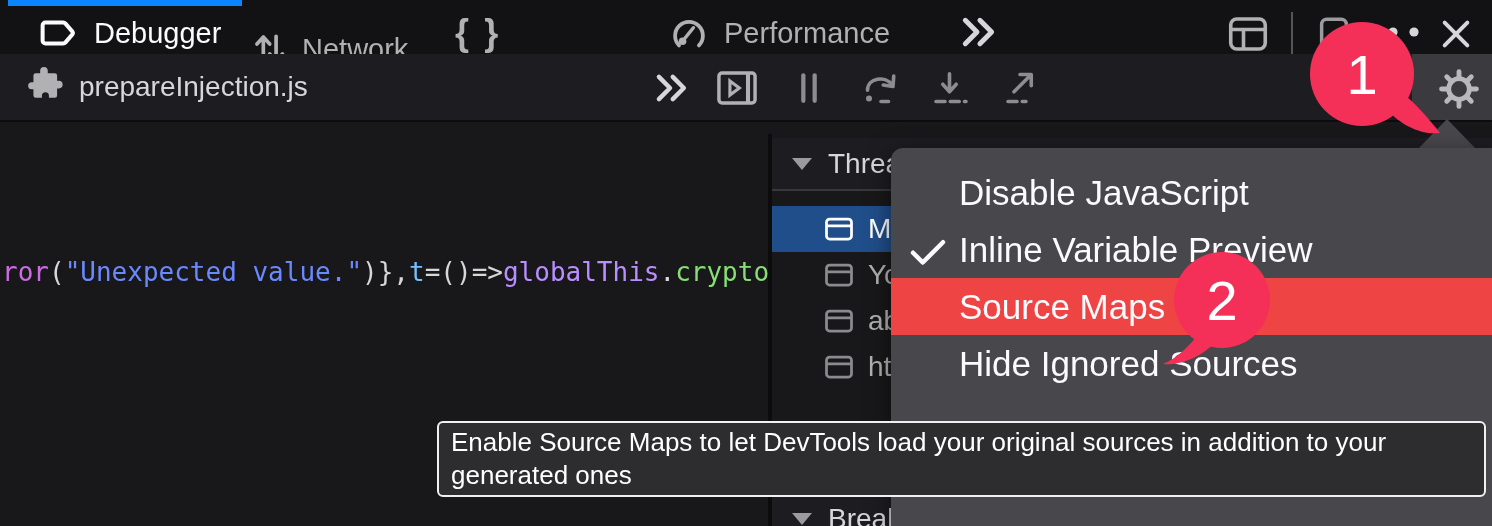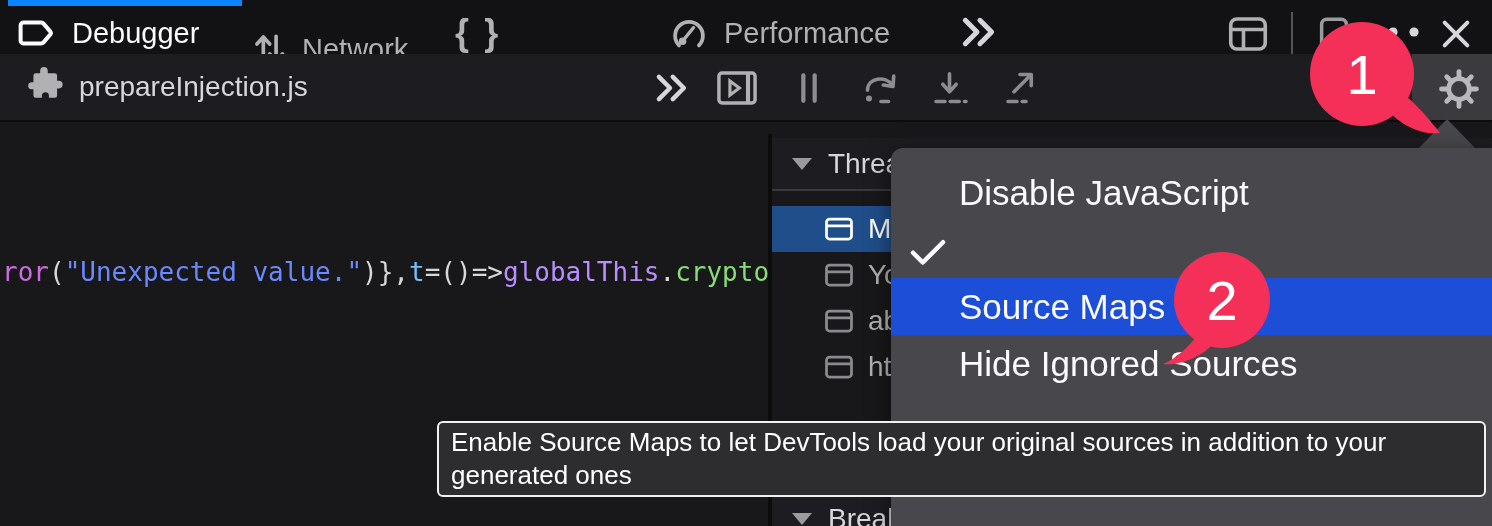--- a/index.html
+++ b/index.html
@@ -41,41 +41,41 @@
   .threadrow.selected { background:#204e8a; color:#ffffff; }
   
   .menu { position:absolute; left:891px; top:148px; width:601px; height:378px; z-index:20;
     background:#48484c; border-radius:12px 0 0 0; padding-top:16px;
     box-shadow:0 6px 24px rgba(0,0,0,.5); }
   .menu-arrow { position:absolute; left:1418px; top:119px; z-index:20;
     width:0; height:0; border-left:29px solid transparent; border-right:29px solid transparent;
     border-bottom:30px solid #48484c; }
   .menuitem { position:relative; height:57px; display:flex; align-items:center;
     padding-left:68px; color:#fbfbfe; font-size:35px; }
-  .menuitem.highlight { background:#1d4ed8; }
+  .menuitem.highlight { background:#ef4444; }
   .menuitem .check { position:absolute; left:17px; top:14px; }
   
   .tooltip { position:absolute; left:437px; top:421px; width:1049px; height:76px; z-index:30;
     background:#2d2d30; border:2px solid #f0f0f0; border-radius:6px;
     color:#ffffff; font-size:26px; line-height:33px; padding:3px 12px; }
   
   .badge { position:absolute; z-index:40; border-radius:50%; background:#f53058;
     display:flex; align-items:center; justify-content:center;
     color:#ffffff; font-size:56px; }
   .badge-tail { position:absolute; z-index:39; }
 </style>
 </head>
 <body>
 
 <div id="stage">
 
   <div class="topbar">
     <div class="active-line"></div>
 
-    <div class="tab active" style="left:18px;">
+    <div class="tab active" style="left:40px;">
       <span class="ticon">
         <svg width="38" height="34" viewBox="0 0 24 22">
             <path d="M3.2 4.2 h11.5 a2 2 0 0 1 1.5 .7 l4.6 5.4 a1.2 1.2 0 0 1 0 1.4 l-4.6 5.4 a2 2 0 0 1 -1.5 .7 H3.2 a1.8 1.8 0 0 1 -1.8 -1.8 V6 a1.8 1.8 0 0 1 1.8-1.8 Z" fill="none" stroke="#fbfbfe" stroke-width="2.6" stroke-linejoin="round"></path>
           </svg>
       </span>
       <span>Debugger</span>
     </div>
 
     <div class="tab" style="left:252px;margin-top:16px;">
       <span class="ticon">
@@ -295,20 +295,21 @@
   <div class="menu">
     <div class="menuitem">
       <span>Disable JavaScript</span>
     </div>
     <div class="menuitem">
       <span class="check">
         <svg width="40" height="30" viewBox="0 0 26 20">
             <path d="M3 10.5 L9.5 17 L23 3.5" fill="none" stroke="#fbfbfe" stroke-width="3" stroke-linecap="round" stroke-linejoin="round"></path>
           </svg>
       </span>
+      <span>Inline Variable Preview</span>
     </div>
     <div class="menuitem highlight">
       <span>Source Maps</span>
     </div>
     <div class="menuitem">
       <span>Hide Ignored Sources</span>
     </div>
   </div>
 
   <div class="tooltip">

